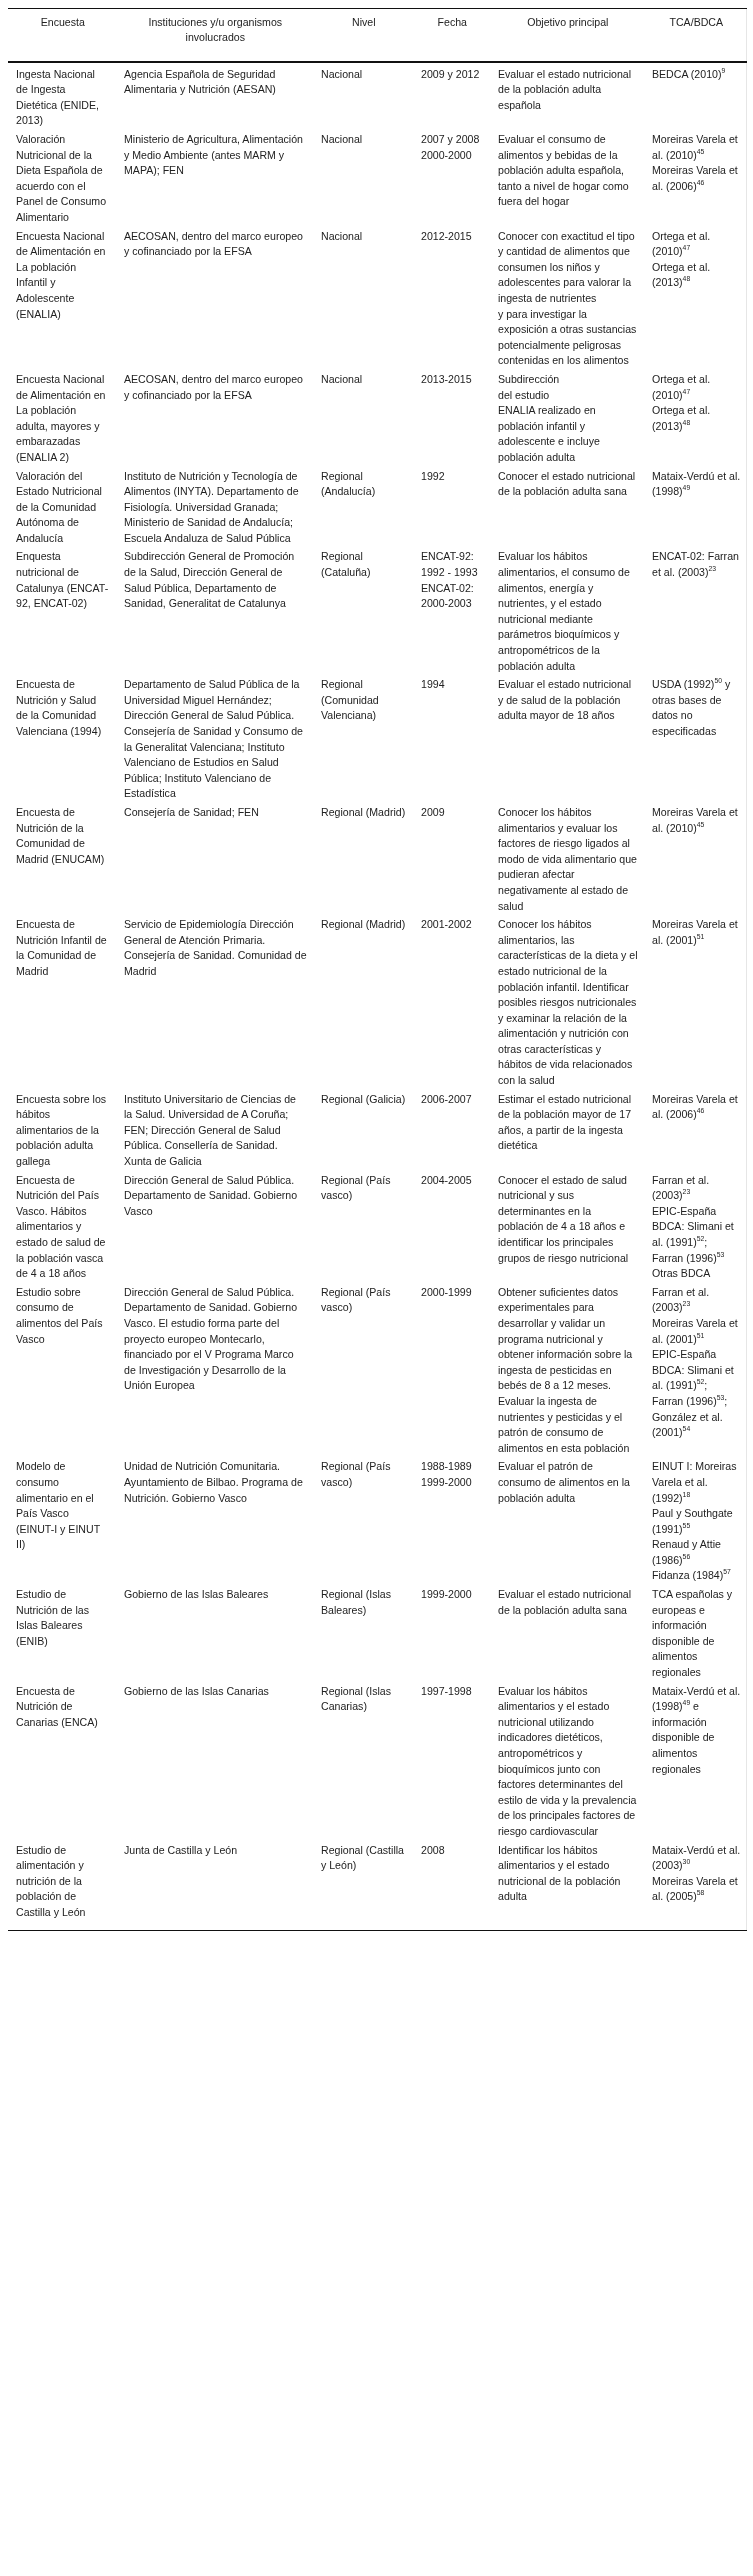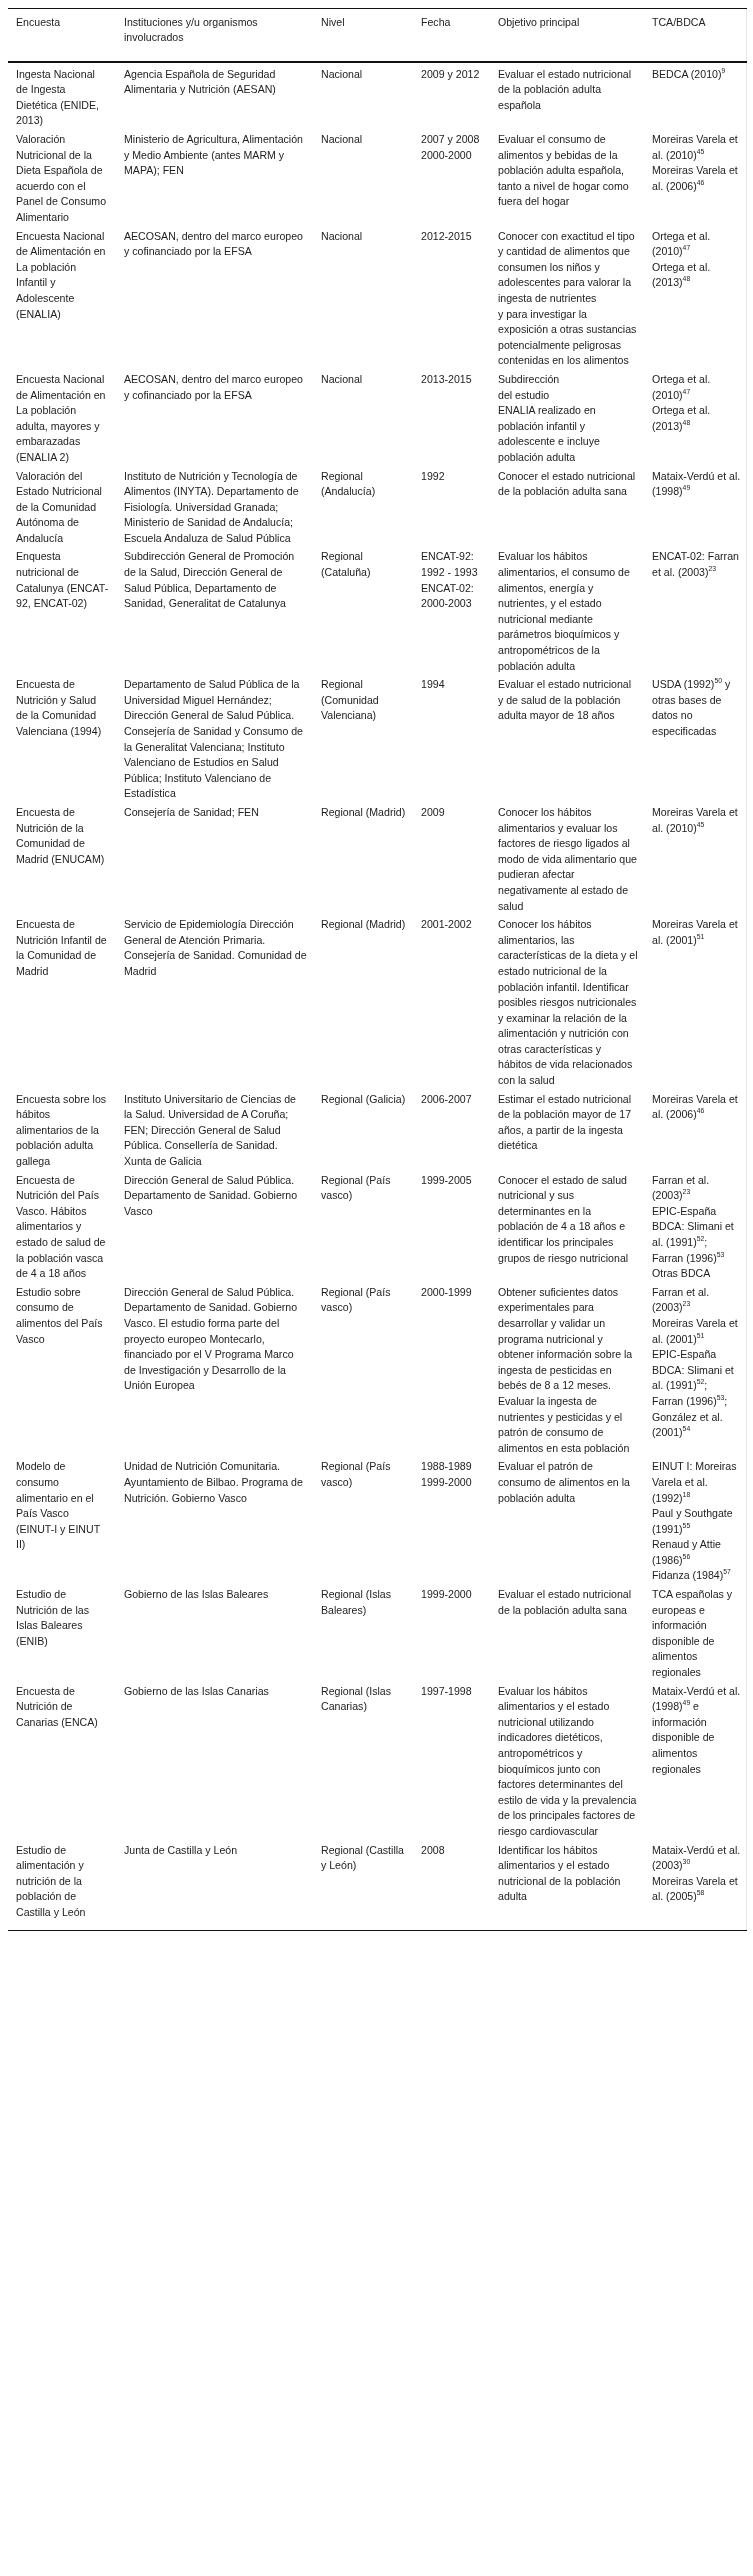--- a/index.html
+++ b/index.html
@@ -17,21 +17,21 @@
   table {
     width: 738px;
     border-collapse: collapse;
     table-layout: fixed;
     font-size: 10.6px;
     line-height: 15.6px;
   }
   thead tr { border-top: 1.5px solid #111; border-bottom: 2.3px solid #111; }
   th {
     font-weight: normal;
-    text-align: left;
+    text-align: center;
     vertical-align: top;
     padding: 5.3px 6px 15px 8.4px;
     color: #222;
   }
   td {
     text-align: left;
     vertical-align: top;
     padding: 1.5px 6px 1.5px 8.4px;
   }
   tbody tr:first-child td { padding-top: 3.8px; margin-top: 24px; }
@@ -216,21 +216,21 @@
           </td>
           <td>
             <span class="line"><span>Moreiras Varela et al. (2006)</span><sup>46</sup></span>
           </td>
         </tr>
         <tr>
           <td>Encuesta de Nutrición del País Vasco. Hábitos alimentarios y estado de salud de la población vasca de 4 a 18 años</td>
           <td>Dirección General de Salud Pública. Departamento de Sanidad. Gobierno Vasco</td>
           <td>Regional (País vasco)</td>
           <td>
-            <span class="line">1999-2005</span>
+            <span class="line">2004-2005</span>
           </td>
           <td>
             <span class="line">Conocer el estado de salud nutricional y sus determinantes en la población de 4 a 18 años e identificar los principales grupos de riesgo nutricional</span>
           </td>
           <td>
             <span class="line"><span>Farran et al. (2003)</span><sup>23</sup></span>
             <span class="line"><span>EPIC-España BDCA: Slimani et al. (1991)</span><sup>52</sup><span>;</span></span>
             <span class="line"><span>Farran (1996)</span><sup>53</sup></span>
             <span class="line"><span>Otras BDCA</span></span>
           </td>

